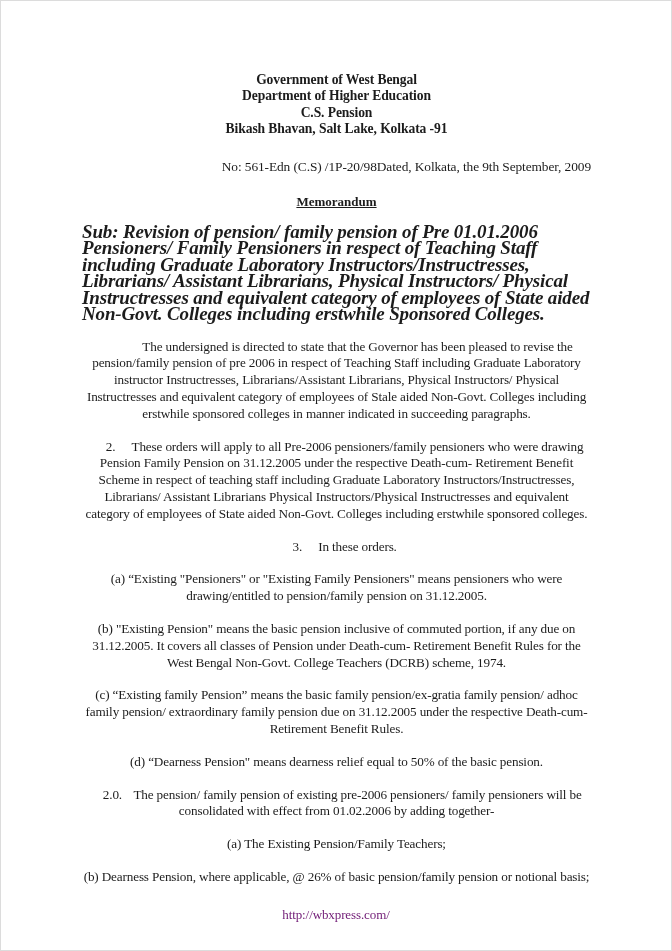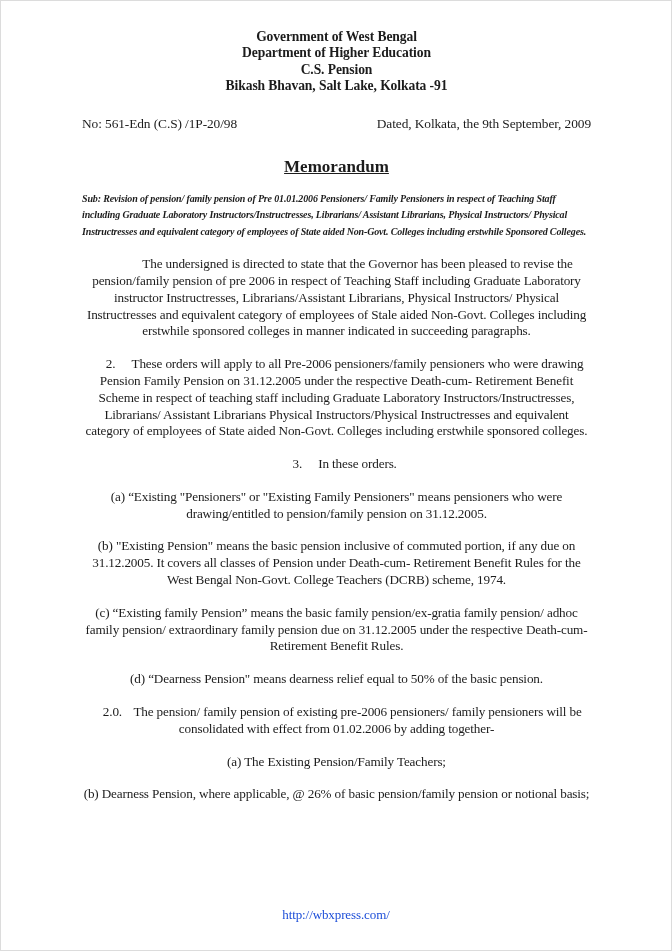--- a/index.html
+++ b/index.html
@@ -9,48 +9,48 @@
     height: 951px;
     position: relative;
     font-family: "Liberation Serif", "DejaVu Serif", serif;
     color: #1c1c1c;
     border: 1px solid #dcdcdc;
     overflow: hidden;
   }
   .page {
     position: absolute;
     inset: 0;
-    padding: 28px 80px 0 81px;
+    padding: 71px 80px 0 81px;
   }
   .header {
     text-align: center;
     font-weight: bold;
     font-size: 13.6px;
     line-height: 16.4px;
     letter-spacing: -0.1px;
   }
   .ref-row {
     display: flex;
-    justify-content: space-between;
+    justify-content: flex-end;
     margin-top: 21px;
     font-size: 13.4px;
     letter-spacing: -0.1px;
   }
   .memo-title {
     text-align: center;
     font-weight: bold;
     text-decoration: underline;
-    margin-top: 25px;
-    font-size: 17px;
+    margin-top: 19px;
+    font-size: 13px;
   }
   .subject {
     font-weight: bold;
     font-style: italic;
     margin-top: 14px;
-    font-size: 10px;
+    font-size: 19px;
     line-height: 16.5px;
     letter-spacing: -0.15px;
   }
   .para {
     font-size: 13.2px;
     line-height: 16.8px;
     margin-top: 16px;
     letter-spacing: -0.15px;
     text-align: center;
   }
@@ -62,21 +62,21 @@
   }
   .footer {
     position: absolute;
     left: 0;
     right: 0;
     bottom: 27px;
     text-align: center;
     font-size: 13px;
     letter-spacing: -0.1px;
   }
-  .footer a { color: #1d4ed8; text-decoration: none; }
+  .footer a { color: #701a75; text-decoration: none; }
 </style>
 </head>
 <body>
 
 <div class="page">
 
   <div class="header">
     <div>Government of West Bengal</div>
     <div>Department of Higher Education</div>
     <div>C.S. Pension</div>

